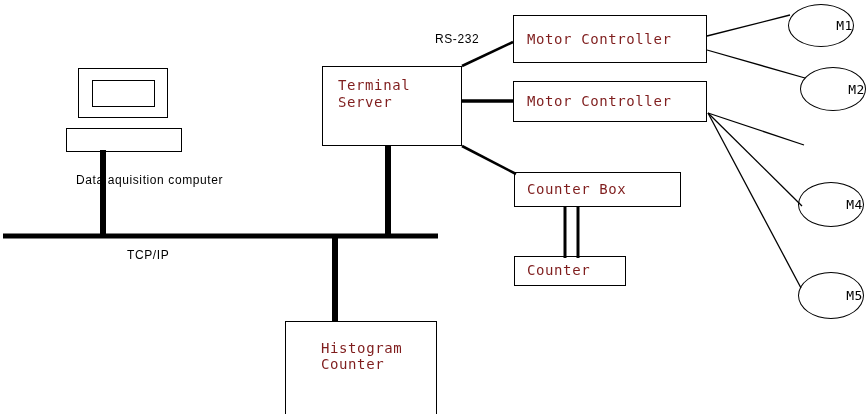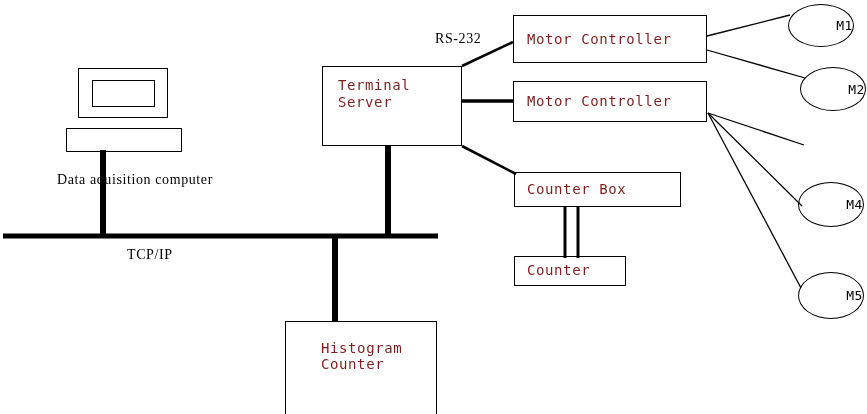--- a/index.html
+++ b/index.html
@@ -38,22 +38,22 @@
     font-family: "DejaVu Sans Mono", "Liberation Mono", monospace;
     font-size: 14px;
     line-height: 17px;
     color: #7f1d1d;
     letter-spacing: 0.6px;
     text-align: center;
   }
   .free-label {
     position: absolute;
     white-space: pre;
-    font-family: Liberation Serif, serif;
-    font-size: 14px;
+    font-family: Liberation Sans, sans-serif;
+    font-size: 12px;
     line-height: 16px;
     color: #000000;
     letter-spacing: 0.6px;
   }
   .motor {
     position: absolute;
     box-sizing: border-box;
     border: 1px solid #000000;
     border-radius: 50%;
     background: transparent;
@@ -113,21 +113,21 @@
     <line x1="707" y1="50" x2="805" y2="78" stroke="#000000" stroke-width="1.3"></line>
 
     <line x1="708" y1="113" x2="804" y2="145" stroke="#000000" stroke-width="1.3"></line>
     <line x1="708" y1="113" x2="802" y2="206" stroke="#000000" stroke-width="1.3"></line>
     <line x1="708" y1="113" x2="801" y2="288" stroke="#000000" stroke-width="1.3"></line>
   </svg>
 
   <div class="monitor-outer" style="left:78px; top:68px; width:90px; height:50px;"></div>
   <div class="monitor-screen" style="left:92px; top:80px; width:63px; height:27px;"></div>
   <div class="keyboard" style="left:66px; top:128px; width:116px; height:24px;"></div>
-  <div class="free-label" style="left:57px; top:172px;">Data aquisition computer</div>
+  <div class="free-label" style="left:76px; top:172px;">Data aquisition computer</div>
 
   <div class="node" style="left:322px; top:66px; width:140px; height:80px;"></div>
   <div class="node-label" style="left:338px; top:77px;">Terminal</div>
   <div class="node-label" style="left:338px; top:94px;">Server</div>
 
   <div class="node" style="left:513px; top:15px; width:194px; height:48px;"></div>
   <div class="node-label" style="left:527px; top:31px;">Motor Controller</div>
 
   <div class="node" style="left:513px; top:81px; width:194px; height:41px;"></div>
   <div class="node-label" style="left:527px; top:93px;">Motor Controller</div>

